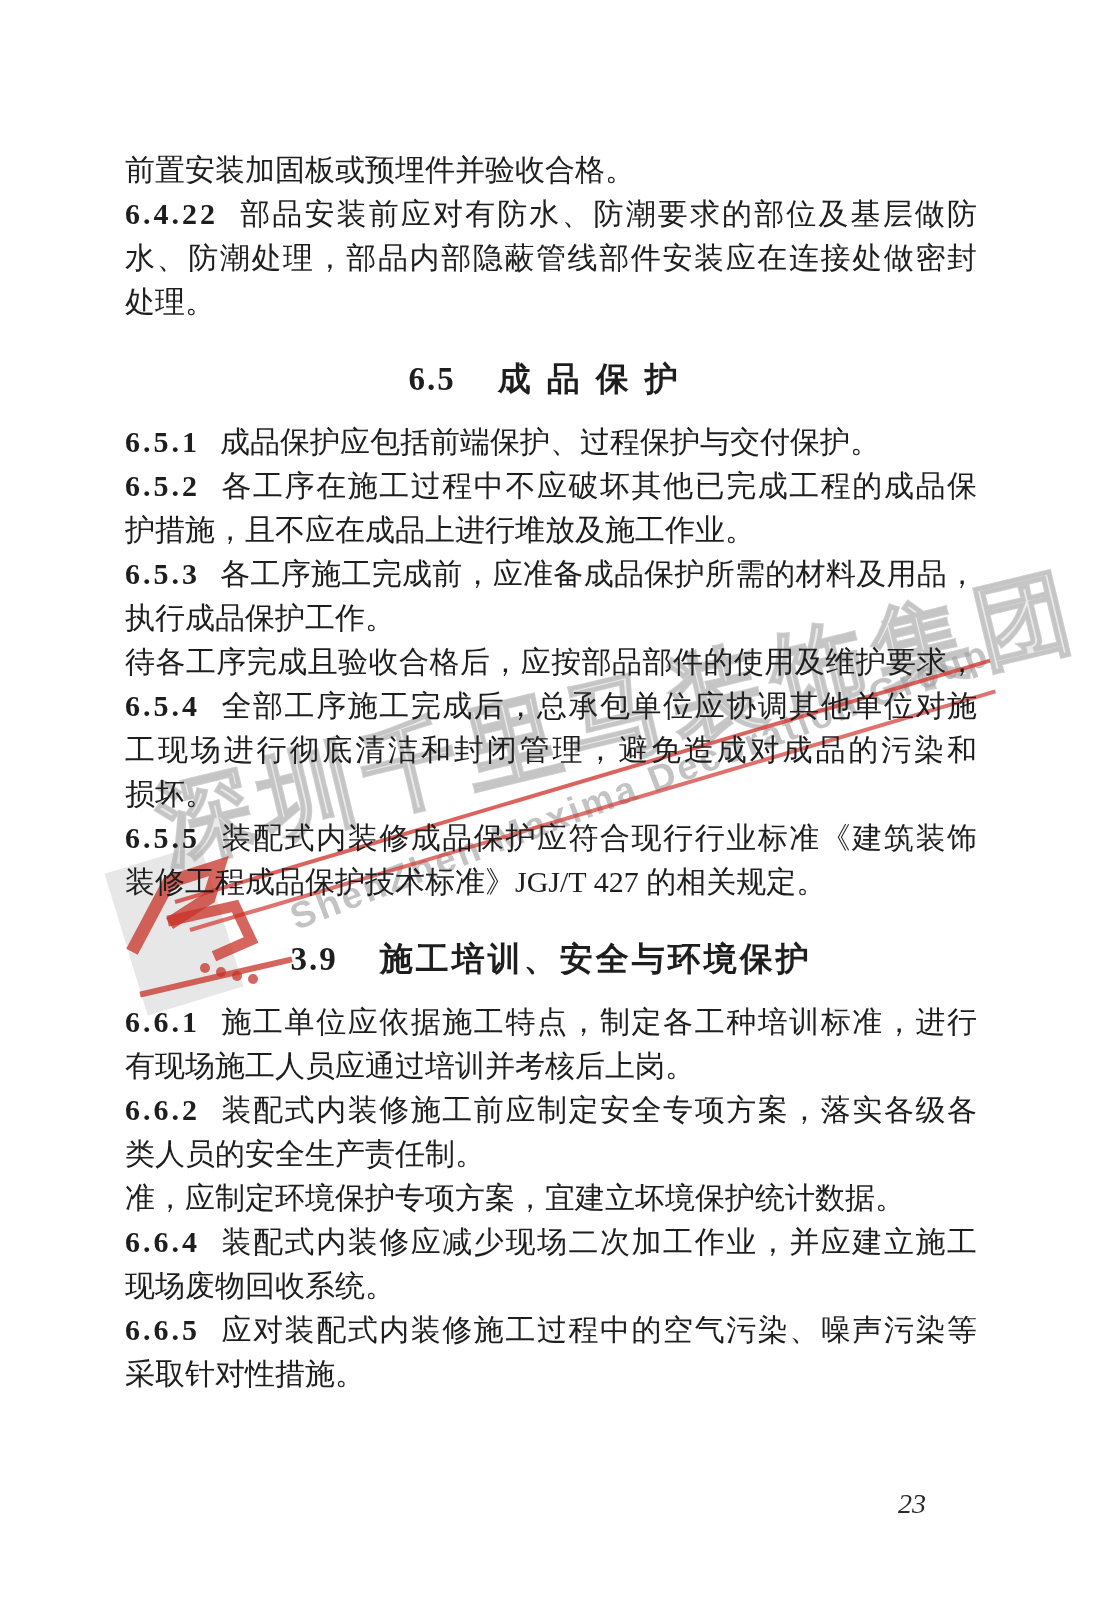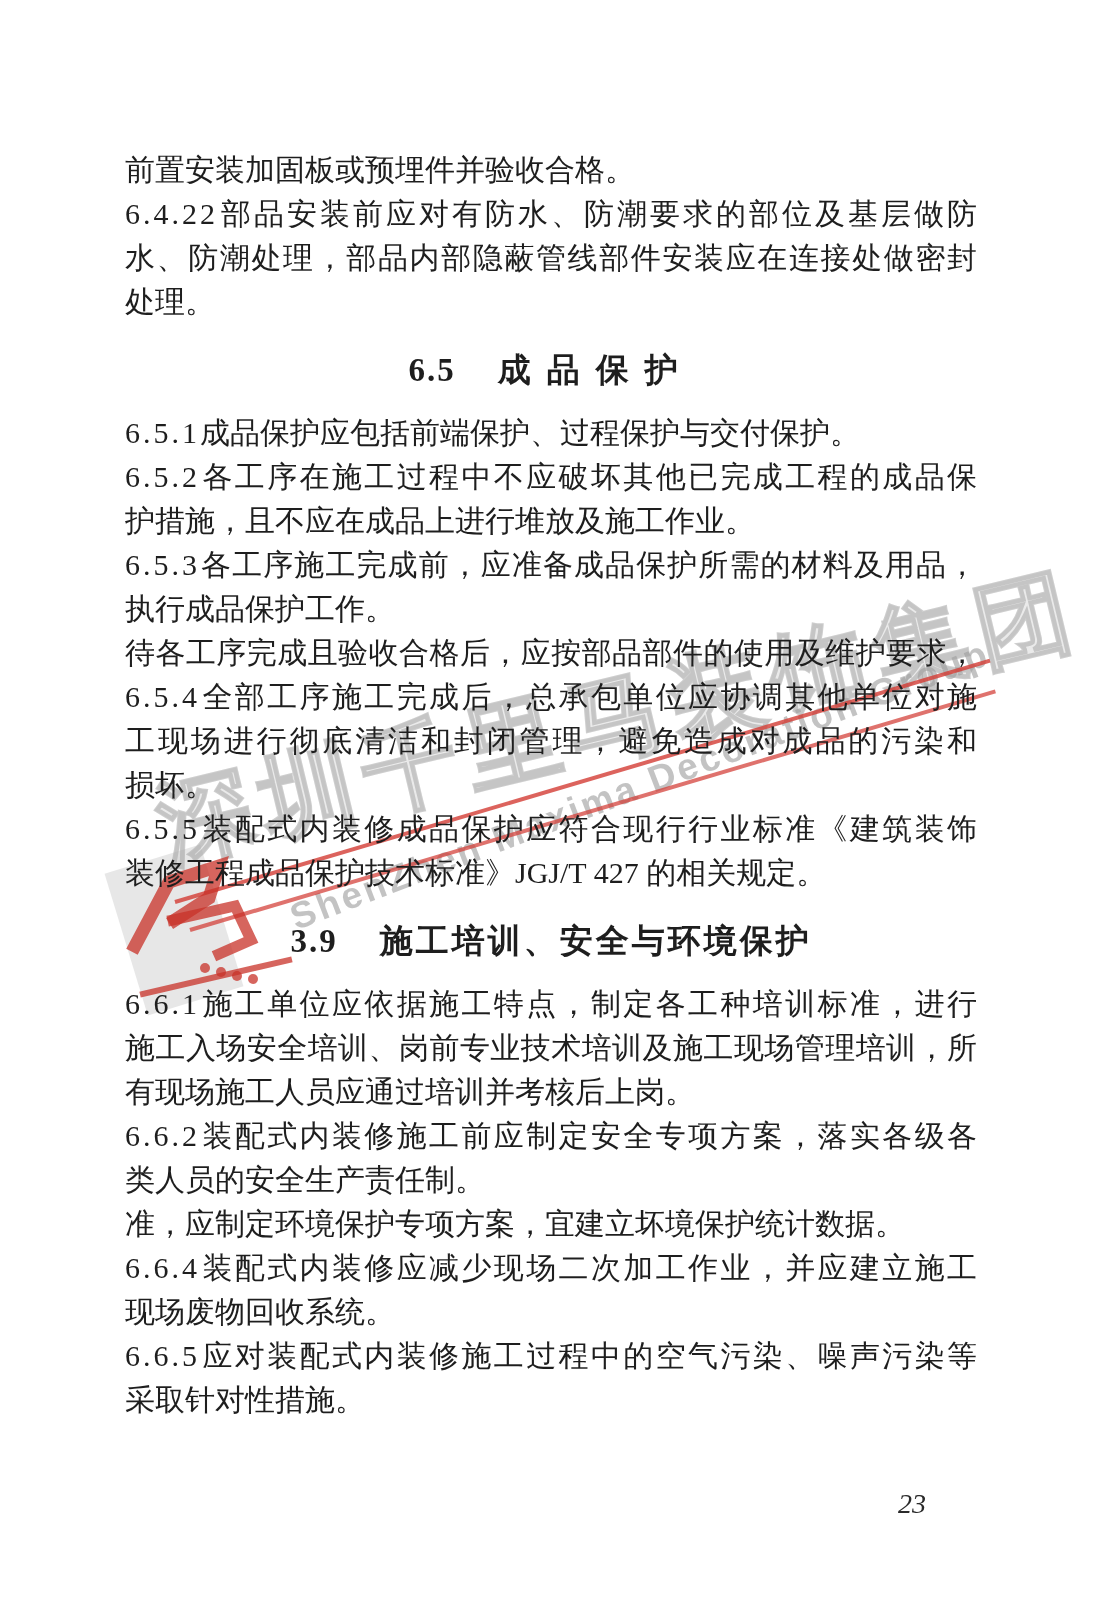--- a/index.html
+++ b/index.html
@@ -50,29 +50,30 @@
     left:125px;top:148px;width:852px;
     font-size:30px;line-height:44px;
   }
   .line{
     text-align:justify;
     text-justify:inter-character;
   }
   .line.full{text-align-last:justify;}
   .line.last{text-align-last:left;}
   .lbl{
-    font-weight:normal;
+    font-weight:bold;
     letter-spacing:3px;
+    margin-right:20px;
     font-family:"Liberation Serif","DejaVu Serif",serif;
   }
   .heading{
     text-align:center;
     font-weight:bold;
     font-size:33px;
-    margin:24px 0 19px 0;
+    margin:33px 0 19px 0;
   }
   .heading .h-num{margin-right:42px;letter-spacing:2px;}
   .heading.spaced .h-title{letter-spacing:16px;}
   .heading:not(.spaced) .h-title{letter-spacing:3px;}
 
   .page-number{
     position:absolute;z-index:2;
     left:898px;top:1488px;
     font-size:28px;font-style:italic;
     font-family:"Liberation Serif","DejaVu Serif",serif;
@@ -113,21 +114,20 @@
     <div class="line full"><b class="lbl">6.5.3</b><span>各工序施工完成前，应准备成品保护所需的材料及用品，</span></div>
     <div class="line last"><span>执行成品保护工作。</span></div>
     <div class="line full"><span>待各工序完成且验收合格后，应按部品部件的使用及维护要求，</span></div>
     <div class="line full"><b class="lbl">6.5.4</b><span>全部工序施工完成后，总承包单位应协调其他单位对施</span></div>
     <div class="line full"><span>工现场进行彻底清洁和封闭管理，避免造成对成品的污染和</span></div>
     <div class="line last"><span>损坏。</span></div>
     <div class="line full"><b class="lbl">6.5.5</b><span>装配式内装修成品保护应符合现行行业标准《建筑装饰</span></div>
     <div class="line last"><span>装修工程成品保护技术标准》JGJ/T 427 的相关规定。</span></div>
     <div class="heading"><span class="h-num">3.9</span><span class="h-title">施工培训、安全与环境保护</span></div>
     <div class="line full"><b class="lbl">6.6.1</b><span>施工单位应依据施工特点，制定各工种培训标准，进行</span></div>
-    <div class="line full"><span>施工入场安全培训、岗前专业技术培训及施工现场管理培训，所</span></div>
     <div class="line last"><span>有现场施工人员应通过培训并考核后上岗。</span></div>
     <div class="line full"><b class="lbl">6.6.2</b><span>装配式内装修施工前应制定安全专项方案，落实各级各</span></div>
     <div class="line last"><span>类人员的安全生产责任制。</span></div>
     <div class="line last"><span>准，应制定环境保护专项方案，宜建立坏境保护统计数据。</span></div>
     <div class="line full"><b class="lbl">6.6.4</b><span>装配式内装修应减少现场二次加工作业，并应建立施工</span></div>
     <div class="line last"><span>现场废物回收系统。</span></div>
     <div class="line full"><b class="lbl">6.6.5</b><span>应对装配式内装修施工过程中的空气污染、噪声污染等</span></div>
     <div class="line last"><span>采取针对性措施。</span></div>
   </div>
 

